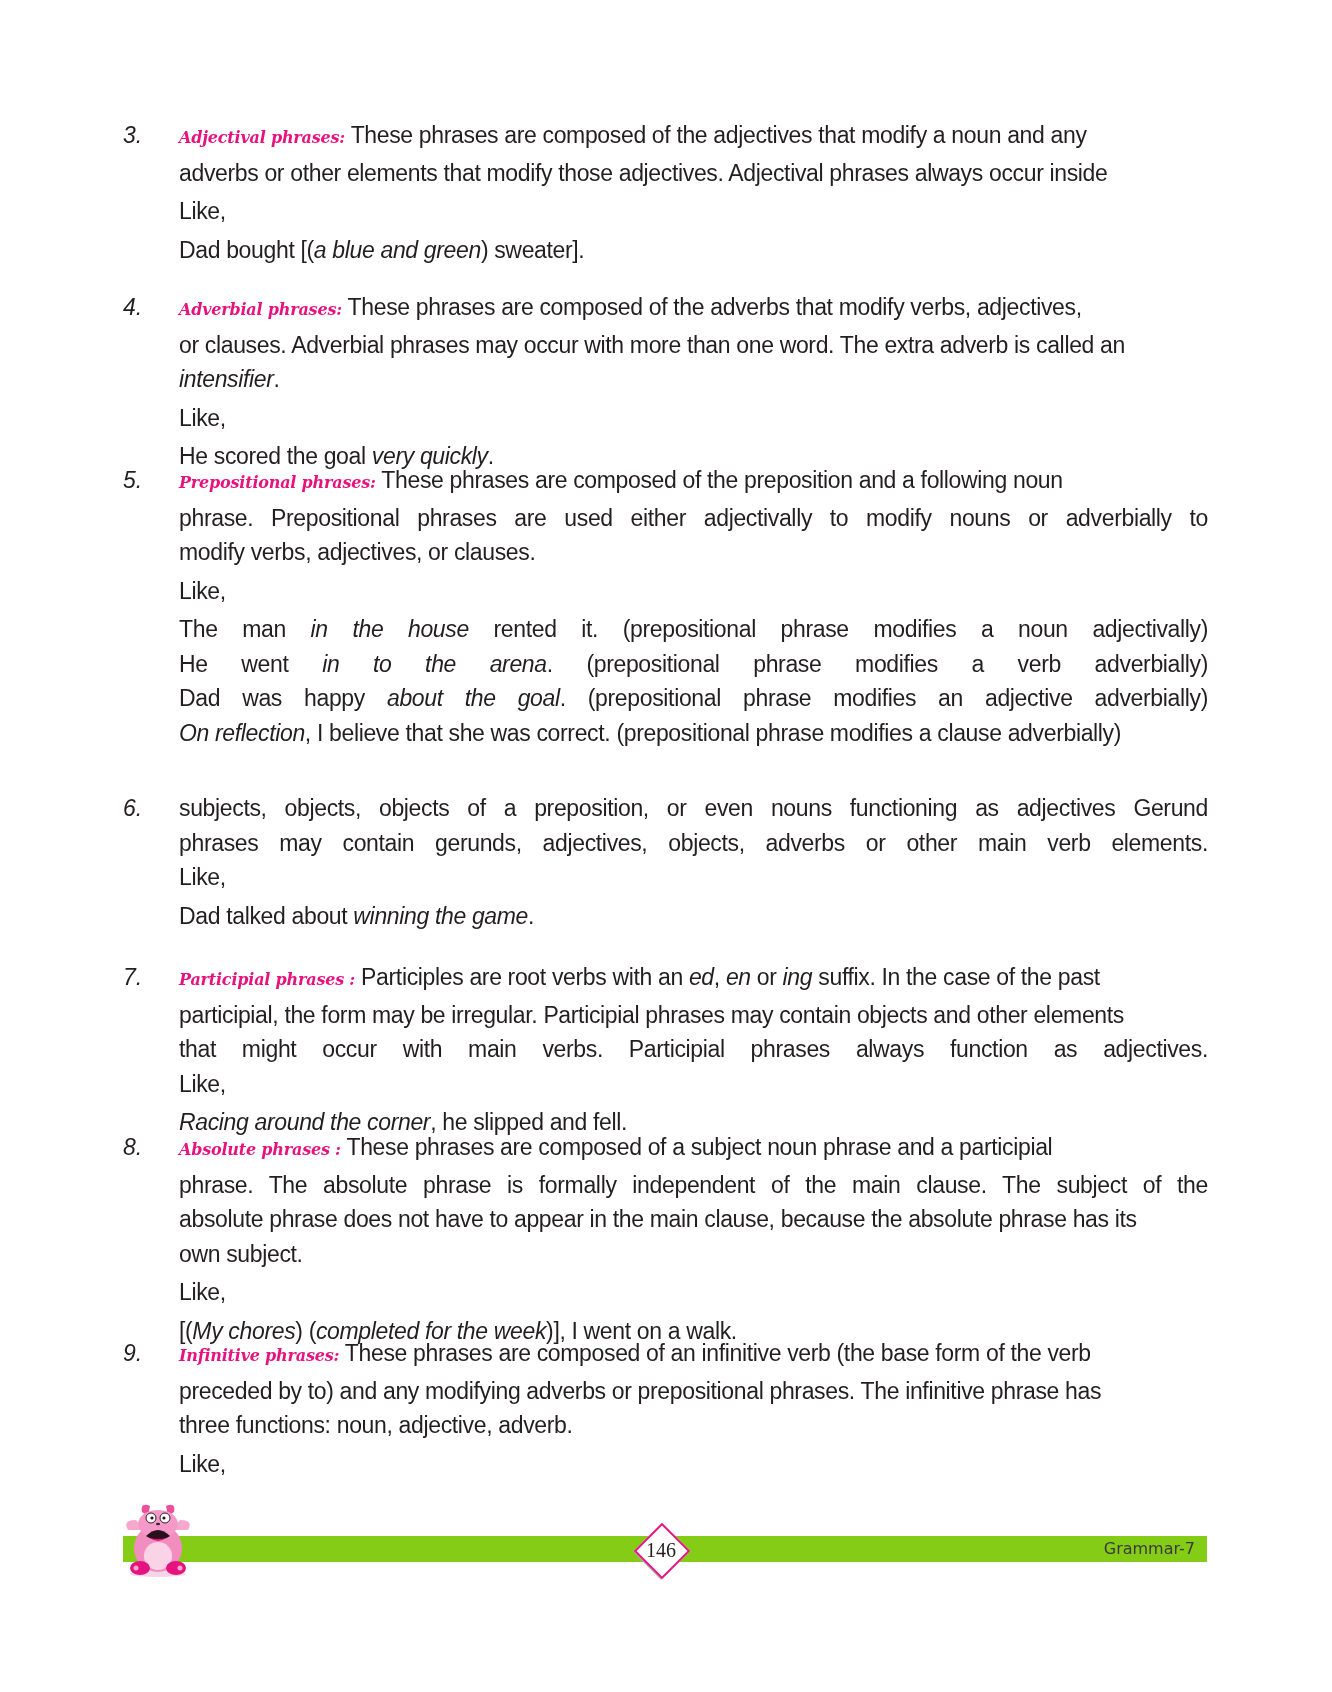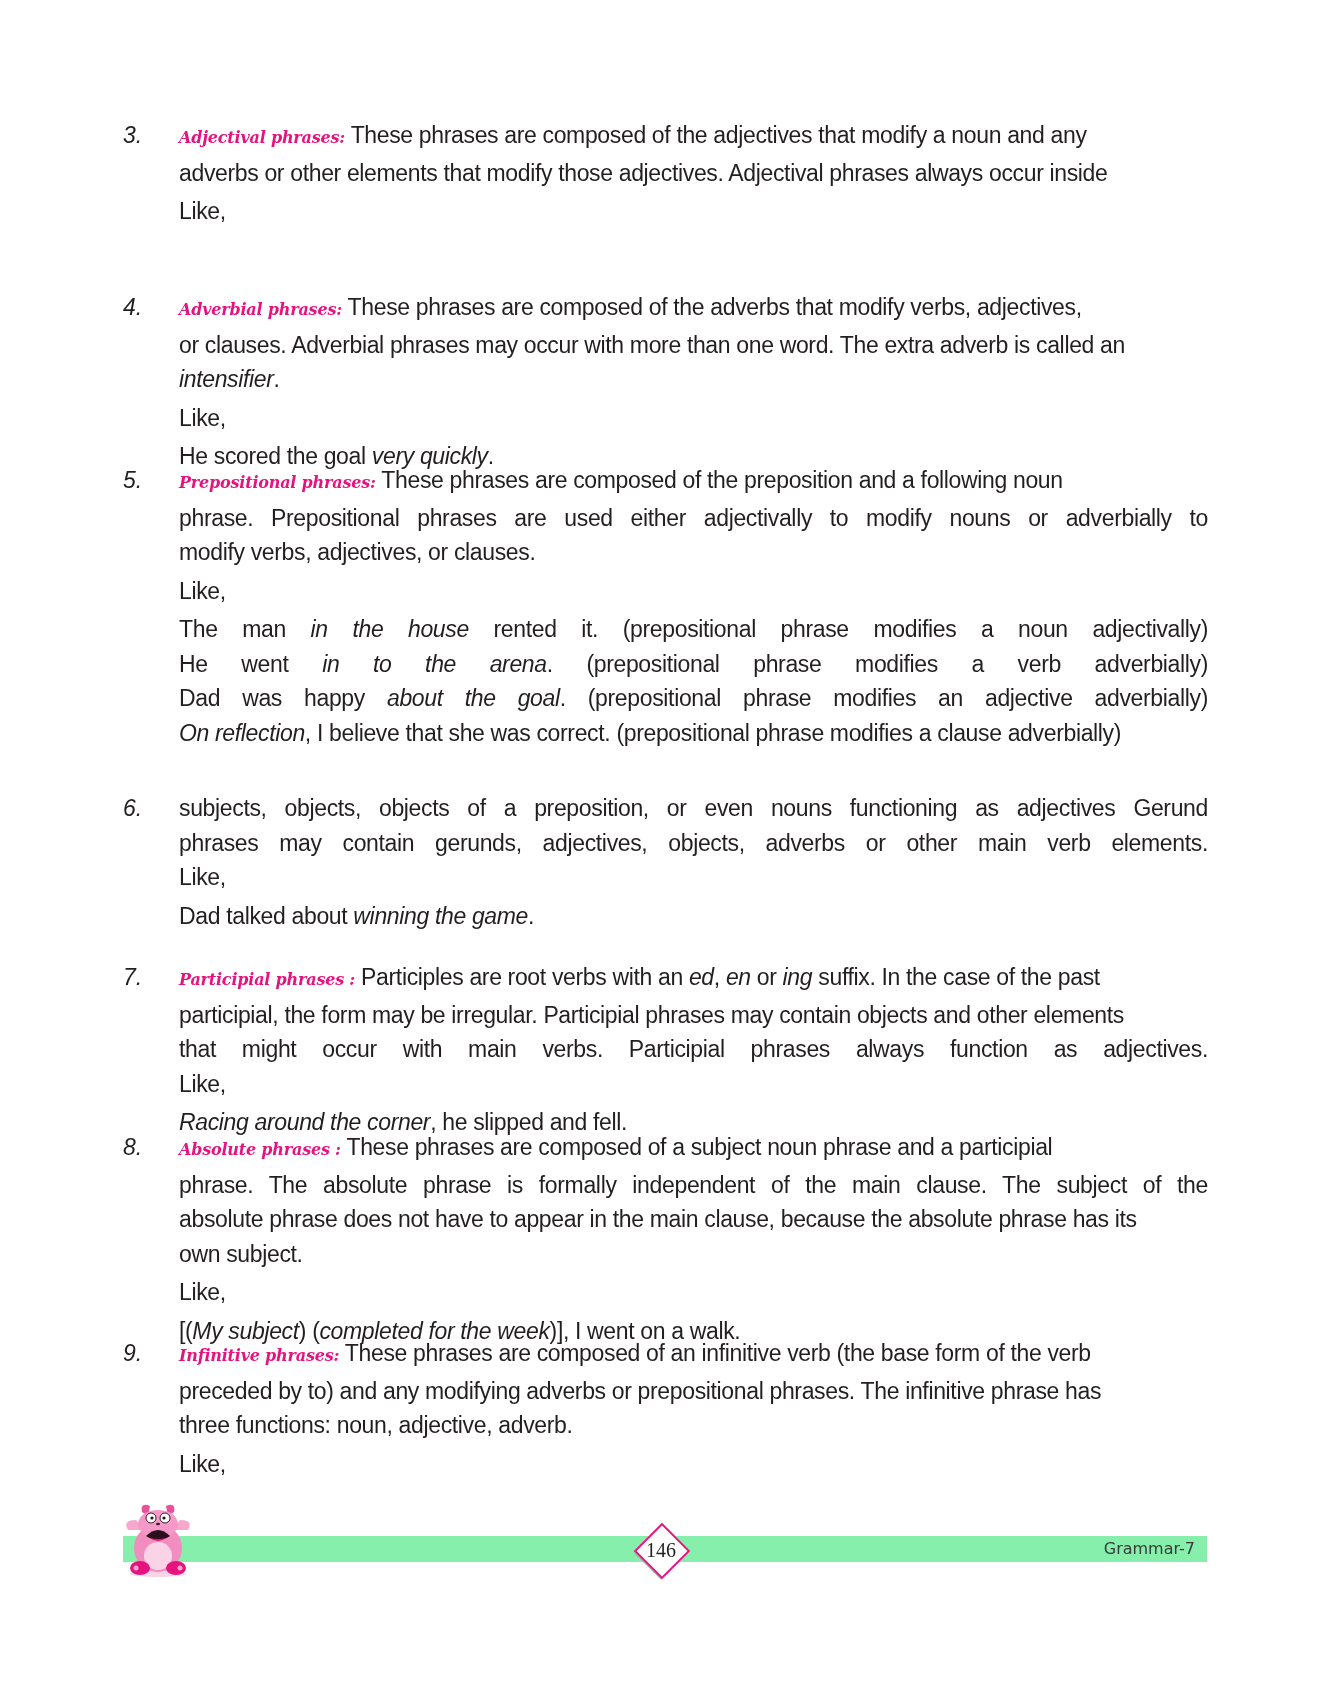--- a/index.html
+++ b/index.html
@@ -60,21 +60,21 @@
     }
     .gap { height: 4px; }
     em { font-style: italic; }
 
     .footer-bar {
       position: absolute;
       left: 123px;
       top: 1536px;
       width: 1084px;
       height: 26px;
-      background: #86efac;
+      background: #84cc16;
     }
     .footer-right {
       position: absolute;
       right: 12px;
       top: 2px;
       font-family: "DejaVu Sans", sans-serif;
       font-size: 16px;
       color: #3a3a3a;
       line-height: 22px;
     }
@@ -124,20 +124,21 @@
 <div class="page">
 
   <div class="item" style="top:118px;">
     <div class="num">3.</div>
     <div class="body">
       <div class="line"><span class="term">Adjectival phrases:</span><span> These phrases are composed of the adjectives that modify a noun and any</span></div>
       <div class="line">adverbs or other elements that modify those adjectives. Adjectival phrases always occur inside</div>
       <div class="gap"></div>
       <div class="line">Like,</div>
       <div class="gap"></div>
+      <div class="line"><span>Dad bought [(</span><em>a blue and green</em><span>) sweater].</span></div>
     </div>
   </div>
 
   <div class="item" style="top:290px;">
     <div class="num">4.</div>
     <div class="body">
       <div class="line"><span class="term">Adverbial phrases:</span><span> These phrases are composed of the adverbs that modify verbs, adjectives,</span></div>
       <div class="line">or clauses. Adverbial phrases may occur with more than one word. The extra adverb is called an</div>
       <div class="line"><em>intensifier</em><span>.</span></div>
       <div class="gap"></div>
@@ -189,21 +190,21 @@
   <div class="item" style="top:1130px;">
     <div class="num">8.</div>
     <div class="body">
       <div class="line"><span class="term">Absolute phrases :</span><span> These phrases are composed of a subject noun phrase and a participial</span></div>
       <div class="line just">phrase. The absolute phrase is formally independent of the main clause. The subject of the</div>
       <div class="line">absolute phrase does not have to appear in the main clause, because the absolute phrase has its</div>
       <div class="line">own subject.</div>
       <div class="gap"></div>
       <div class="line">Like,</div>
       <div class="gap"></div>
-      <div class="line"><span>[(</span><em>My subject</em><span>) (</span><em>completed for the week</em><span>)], I went on a walk.</span></div>
+      <div class="line"><span>[(</span><em>My chores</em><span>) (</span><em>completed for the week</em><span>)], I went on a walk.</span></div>
     </div>
   </div>
 
   <div class="item" style="top:1336px;">
     <div class="num">9.</div>
     <div class="body">
       <div class="line"><span class="term">Infinitive phrases:</span><span> These phrases are composed of an infinitive verb (the base form of the verb</span></div>
       <div class="line">preceded by to) and any modifying adverbs or prepositional phrases. The infinitive phrase has</div>
       <div class="line">three functions: noun, adjective, adverb.</div>
       <div class="gap"></div>

